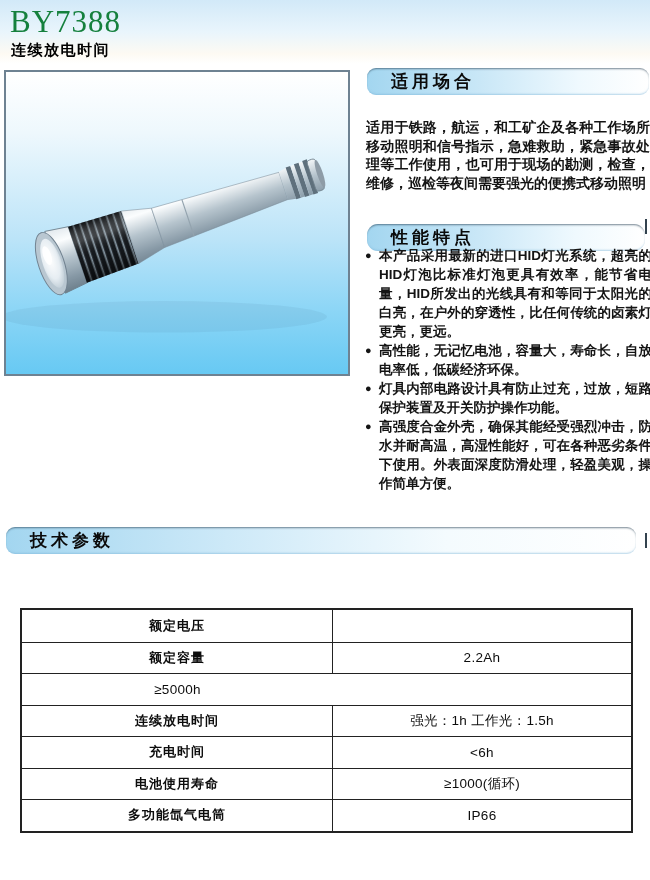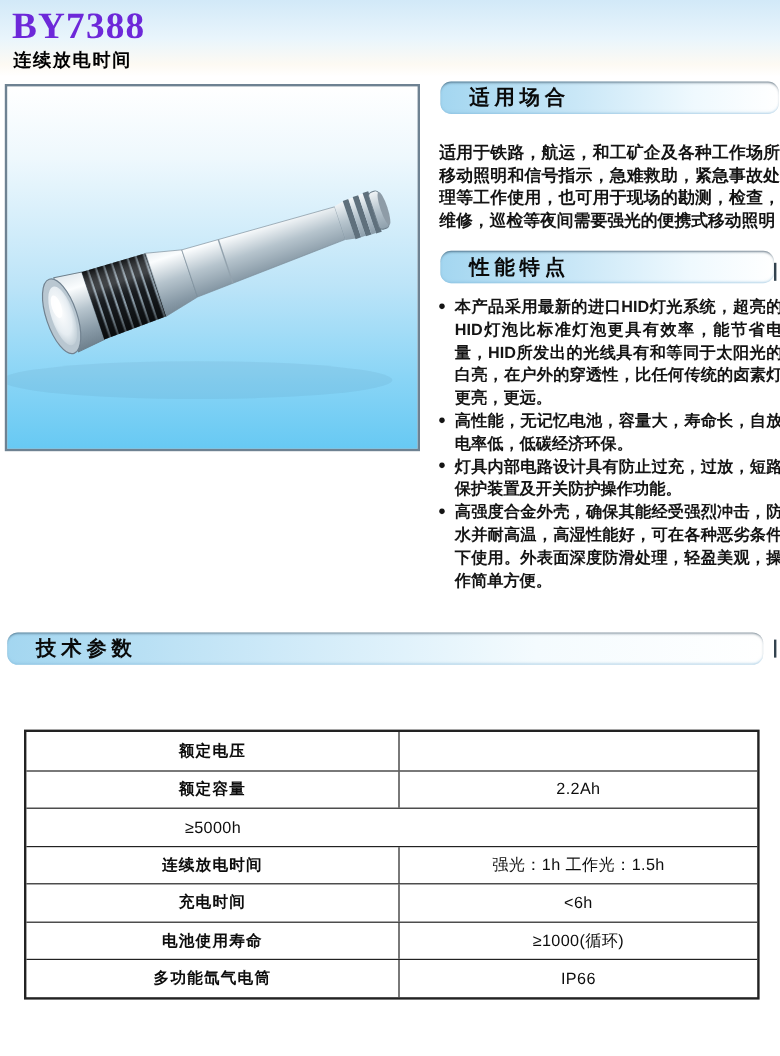--- a/index.html
+++ b/index.html
@@ -7,42 +7,42 @@
     width:650px;height:880px;position:relative;background:#ffffff;overflow:hidden;
     font-family:"Liberation Sans",sans-serif;color:#111;
   }
   *{box-sizing:border-box;}
   .sky-band{
     position:absolute;left:0;top:0;width:650px;height:64px;
     background:linear-gradient(to bottom,#d2e9f8 0%,#e9f5fc 50%,#fdfaf3 84%,#ffffff 100%);
   }
   .page-title{
     position:absolute;left:10px;top:4px;
-    font-family:"Liberation Serif",serif;font-size:31px;font-weight:bold;
-    letter-spacing:1px;color:#6d28d9;
+    font-family:"Liberation Serif",serif;font-size:31px;font-weight:normal;
+    letter-spacing:1px;color:#15803d;
   }
   .page-subtitle{
     position:absolute;left:11px;top:41px;font-size:15px;font-weight:bold;
     letter-spacing:1.5px;color:#000;
   }
   .photo-frame{
     position:absolute;left:4px;top:70px;width:346px;height:306px;
     border:2px solid #6e8292;
     background:linear-gradient(to bottom,#ffffff 0%,#eef8fd 20%,#bce4f8 55%,#8ad5f6 80%,#67c9f3 100%);
   }
   .photo-frame svg{position:absolute;left:0;top:0;width:100%;height:100%;}
   .section-bar{
     position:absolute;height:27px;border-radius:9px;
     background:linear-gradient(to right,#a3d6f0 0%,#c9e7f7 40%,#eff9fe 75%,#ffffff 100%);
     box-shadow:inset 0 2px 2px -1px rgba(30,55,75,.6), inset 0 -2px 2px -1px rgba(125,180,215,.55);
     color:#0a0a0a;font-size:17px;font-weight:bold;letter-spacing:4px;line-height:27px;
     padding-left:24px;white-space:nowrap;
   }
   #bar-usage{left:367px;top:68px;width:282px;}
-  #bar-features{left:367px;top:209px;width:278px;}
+  #bar-features{left:367px;top:224px;width:278px;border-radius:11px;}
   #bar-specs{left:6px;top:527px;width:630px;
     background:linear-gradient(to right,#a3d6f0 0%,#cde9f8 35%,#f4fbfe 70%,#ffffff 100%);}
   .edge-tick{position:absolute;width:2px;height:15px;background:#33424e;}
   #tick-features{left:645px;top:219px;}
   #tick-specs{left:645px;top:533px;}
   .usage-text{
     position:absolute;left:366px;top:102px;width:284px;
     font-size:14px;font-weight:bold;line-height:18.5px;color:#141414;text-align:justify;margin-top:16px;
   }
   .feature-list{position:absolute;left:365px;top:246px;width:287px;}

